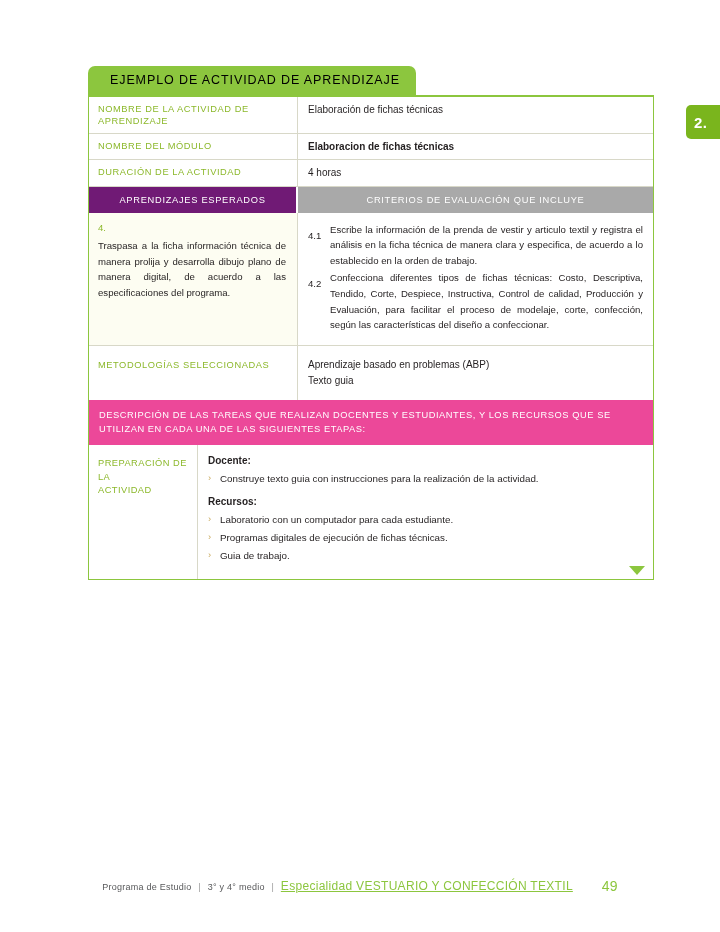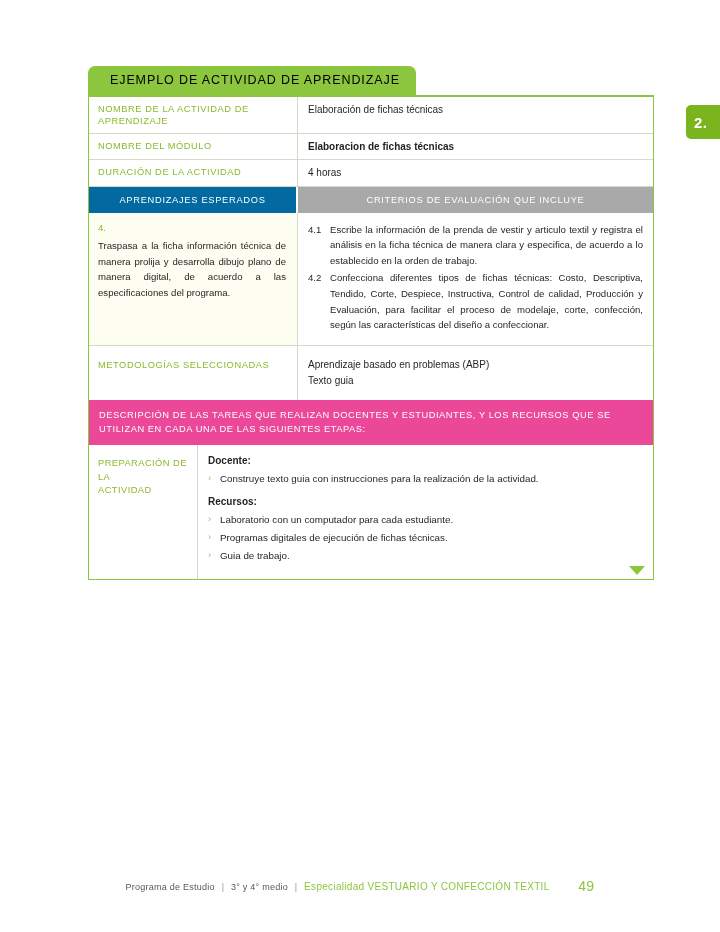--- a/index.html
+++ b/index.html
@@ -96,21 +96,21 @@
 
   
   .split-head {
     display: flex;
     border-bottom: none;
   }
   .split-head .col-green {
     width: 209px;
     min-width: 209px;
     box-sizing: border-box;
-    background: #0369a1;
+    background: #701a75;
     color: #ffffff;
     font-size: 9.3px;
     letter-spacing: 0.7px;
     text-align: center;
     padding: 8px 4px 7px;
     border-right: 2px solid #ffffff;
   }
   .split-head .col-grey {
     flex: 1;
     box-sizing: border-box;
@@ -158,20 +158,21 @@
   .criterion {
     display: flex;
     color: #231f20;
     font-size: 9.6px;
     line-height: 1.62;
     margin-bottom: 2px;
   }
   .criterion .cr-num {
     width: 22px;
     min-width: 22px;
+    margin-top: 6px;
   }
   .criterion .cr-text {
     flex: 1;
     text-align: justify;
   }
 
   
   .meth-row {
     display: flex;
     border-bottom: none;
@@ -270,21 +271,21 @@
     position: absolute;
     left: 0;
     top: 878px;
     width: 720px;
     text-align: center;
     font-size: 9px;
     color: #58595b;
     letter-spacing: 0.25px;
   }
   .footer .sep { color: #9a9a9a; margin: 0 4px; }
-  .footer .spec { color: #8cc63e; font-size: 10px; letter-spacing: 0.3px; }
+  .footer .spec { color: #8cc63e; font-size: 12px; letter-spacing: 0.3px; text-decoration: underline; }
   .footer .pageno {
     color: #8cc63e;
     font-size: 14px;
     margin-left: 26px;
     vertical-align: -1px;
     margin-top: 15px;
   }
 </style>
 </head>
 <body>

